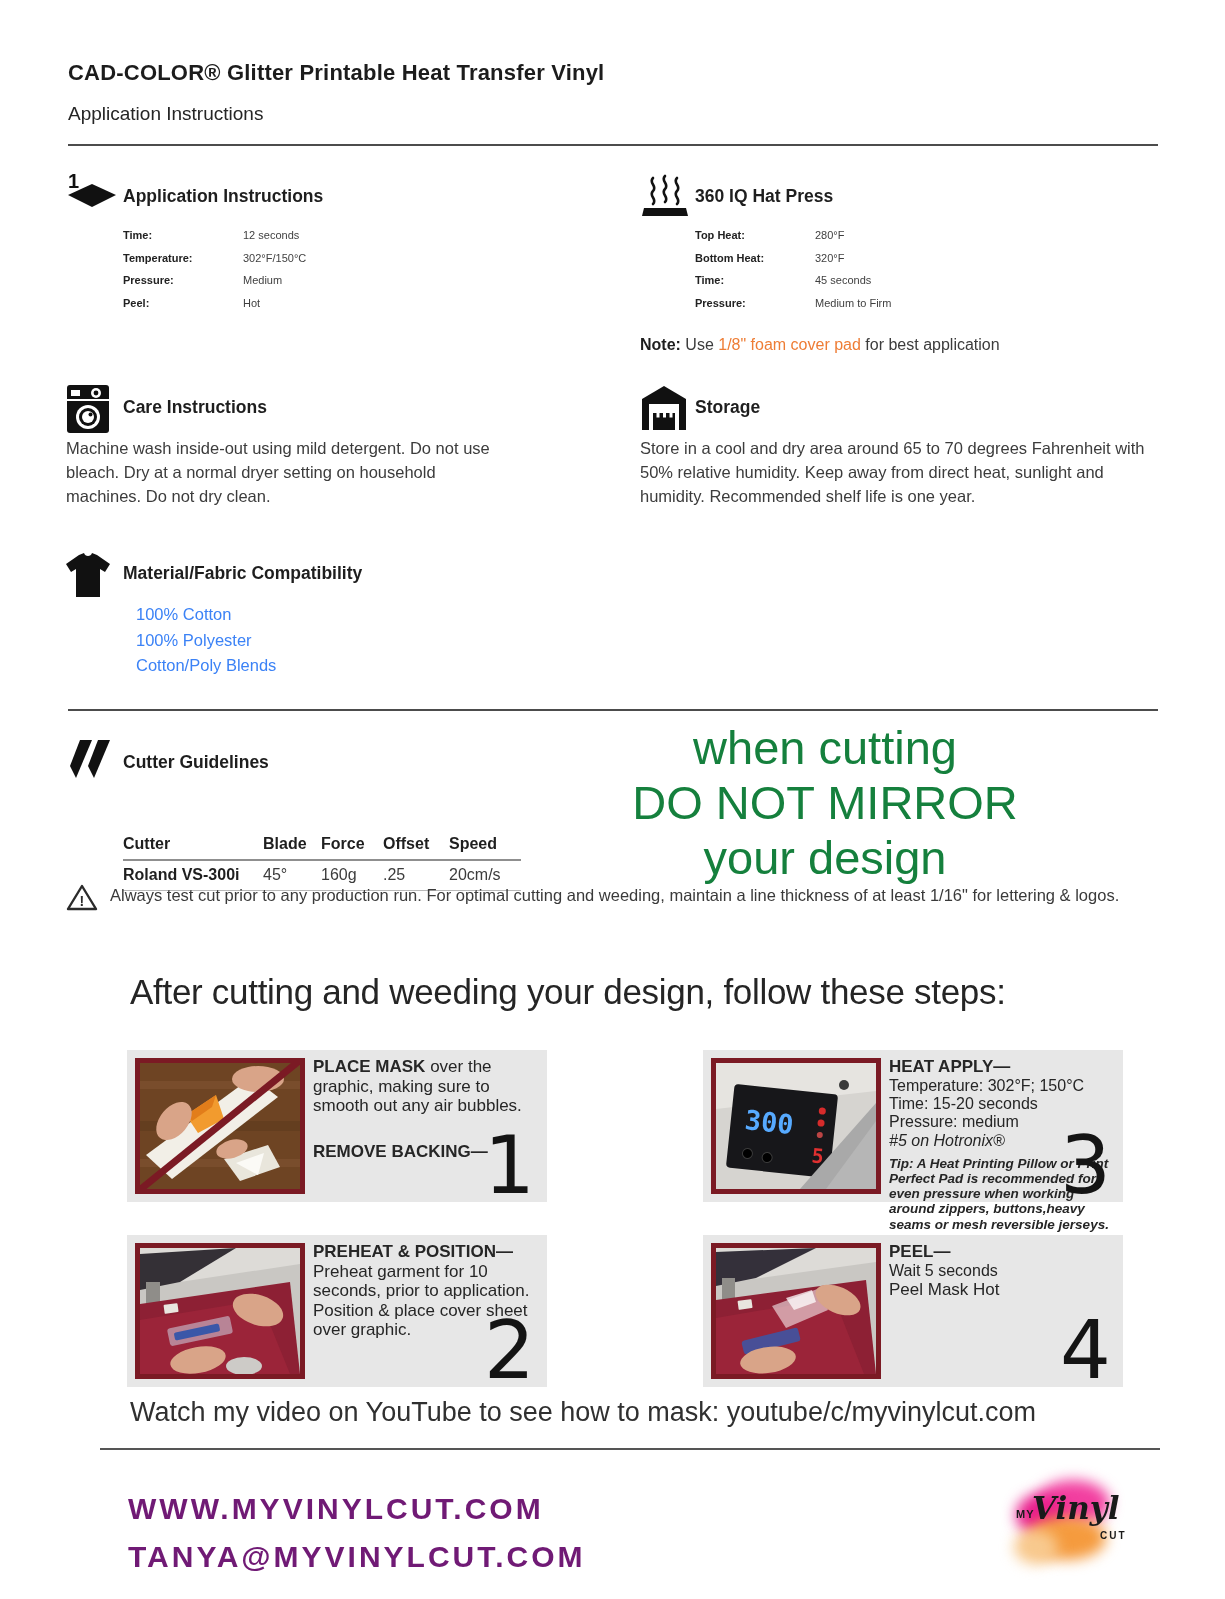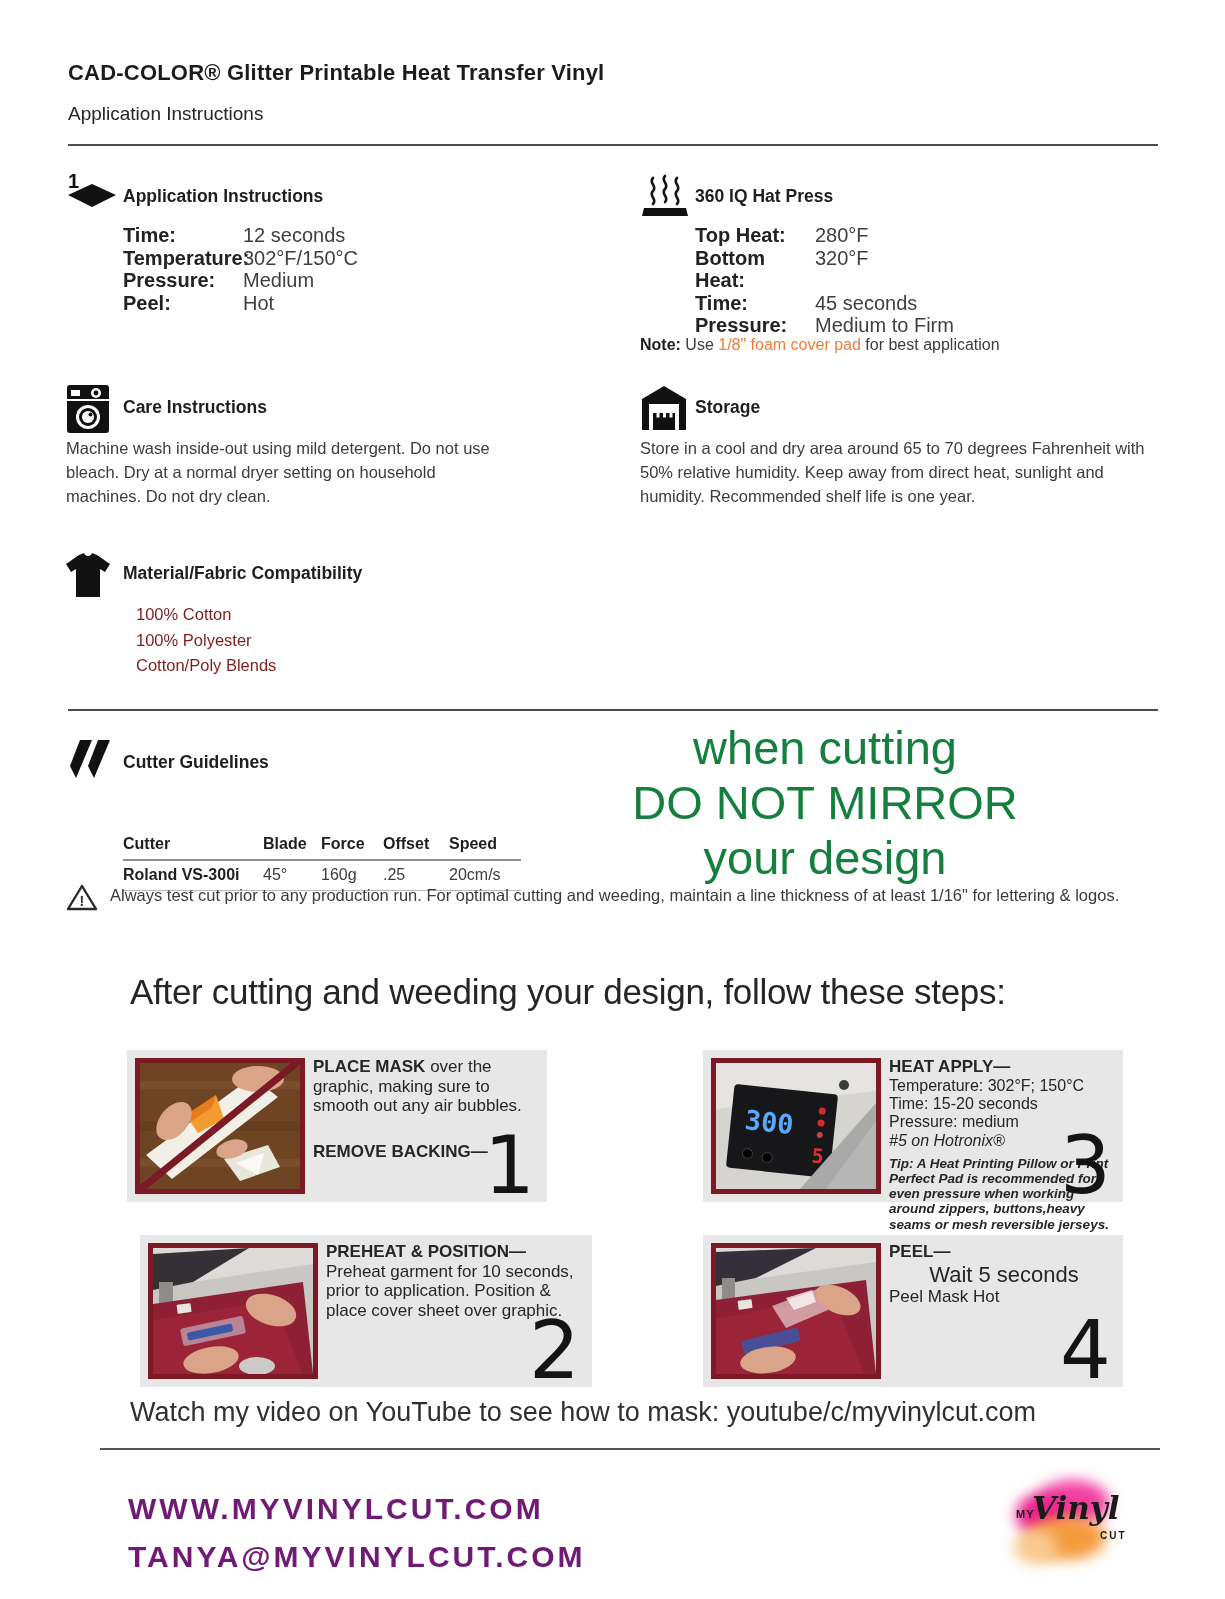--- a/index.html
+++ b/index.html
@@ -3,28 +3,28 @@
 <meta charset="utf-8">
 <style>
   html,body{margin:0;padding:0;background:#fff;}
   .page{position:relative;width:1225px;height:1599px;background:#fff;overflow:hidden;
         font-family:"Liberation Sans",sans-serif;color:#2e2e2e;}
   .abs{position:absolute;}
   .title{font-size:22px;font-weight:700;color:#1c1c1c;letter-spacing:.2px;}
   .subtitle{font-size:19px;font-weight:500;color:#252525;}
   .rule{height:2px;background:#4c4c4c;}
   .sec-head{font-size:17.5px;font-weight:700;color:#1e1e1e;}
-  .kv-row{display:flex;font-size:20px;line-height:22.5px;}
+  .kv-row{display:flex;font-size:11px;line-height:22.5px;}
   .kv-label{font-weight:700;color:#222;width:120px;flex:0 0 auto;}
   .kv-value{color:#3f3f3f;}
   .body-text{font-size:16.5px;line-height:24px;color:#3c3c3c;}
   .note-line{font-size:16px;color:#3c3c3c;}
   .note-line b{color:#1e1e1e;}
   .link-orange{color:#ee7d35;}
-  .list-item{font-size:16.5px;line-height:25.5px;color:#7f1d1d;}
+  .list-item{font-size:16.5px;line-height:25.5px;color:#3b82f6;}
   
   .ctable{font-size:16px;color:#3c3c3c;width:398px;}
   .trow{display:flex;padding:5px 0 6px 0;}
   .trow.head{font-weight:700;color:#1f1f1f;border-bottom:2px solid #8f8f8f;}
   .trow.data{border-bottom:1px solid #b9b9b9;}
   .c0{width:140px;}.c1{width:58px;}.c2{width:62px;}.c3{width:66px;}.c4{width:72px;}
   .trow.data .c0{font-weight:700;color:#1f1f1f;}
   
   .mirror{width:470px;text-align:center;color:#e01b22;font-size:47px;line-height:55px;font-weight:400;}
   
@@ -237,21 +237,21 @@
       <div class="p-title">HEAT APPLY—</div>
       <div class="p-line">Temperature: 302°F; 150°C</div>
       <div class="p-line">Time: 15-20 seconds</div>
       <div class="p-line">Pressure: medium</div>
       <div class="p-line it">#5 on Hotronix®</div>
       <div class="p-tip">Tip: A Heat Printing Pillow or Print Perfect Pad is recommended for even pressure when working around zippers, buttons,heavy seams or mesh reversible jerseys.</div>
     </div>
     <div class="pnum">3</div>
   </div>
 
-  <div class="panel" style="left:140px;top:1235px;padding-left:32px;">
+  <div class="panel" style="left:127px;top:1235px;">
     <div class="photo">
       <svg viewBox="0 0 160 126" preserveAspectRatio="none">
         <rect width="160" height="126" fill="#c9c7c3"></rect>
         <polygon points="0,0 160,0 160,16 0,40" fill="#dddbd7"></polygon>
         <polygon points="0,6 96,0 40,34 0,42" fill="#343036"></polygon>
         <rect x="6" y="34" width="14" height="26" fill="#8f8d89"></rect>
         <polygon points="0,56 150,34 160,126 0,126" fill="#8d2034"></polygon>
         <polygon points="0,72 120,52 150,126 0,126" fill="#9b2439"></polygon>
         <rect x="24" y="56" width="14" height="9" rx="1" fill="#e9e6df" transform="rotate(-8 31 60)"></rect>
         <rect x="28" y="74" width="64" height="18" rx="3" fill="#cfd4e4" opacity=".55" transform="rotate(-12 60 83)"></rect>
@@ -280,21 +280,21 @@
         <rect x="22" y="52" width="14" height="9" rx="1" fill="#e9e6df" transform="rotate(-8 29 56)"></rect>
         <rect x="26" y="86" width="58" height="14" rx="3" fill="#3a57a8" opacity=".85" transform="rotate(-14 55 93)"></rect>
         <polygon points="56,58 104,40 112,62 70,80" fill="#ffffff" opacity=".55"></polygon>
         <polygon points="70,50 96,42 100,54 78,62" fill="#ffffff" opacity=".75"></polygon>
         <ellipse cx="122" cy="52" rx="24" ry="13" fill="#d9a488" transform="rotate(24 122 52)"></ellipse>
         <ellipse cx="52" cy="112" rx="28" ry="13" fill="#d9a488" transform="rotate(-8 52 112)"></ellipse>
       </svg>
     </div>
     <div class="ptext">
       <div class="p-title">PEEL—</div>
-      <div class="p-line" style="font-size:22px;text-align:center;">Wait 5 seconds</div>
+      <div class="p-line" style="font-size:16px;">Wait 5 seconds</div>
       <div class="p-line" style="font-size:17px;">Peel Mask Hot</div>
     </div>
     <div class="pnum">4</div>
   </div>
 
   <div class="abs youtube" style="left:130px;top:1397px;">Watch my video on YouTube to see how to mask: youtube/c/myvinylcut.com</div>
 
   <div class="abs rule" style="left:100px;top:1448px;width:1060px;background:#555;"></div>
 
   <div class="abs foot-text" style="left:128px;top:1492px;">WWW.MYVINYLCUT.COM</div>

